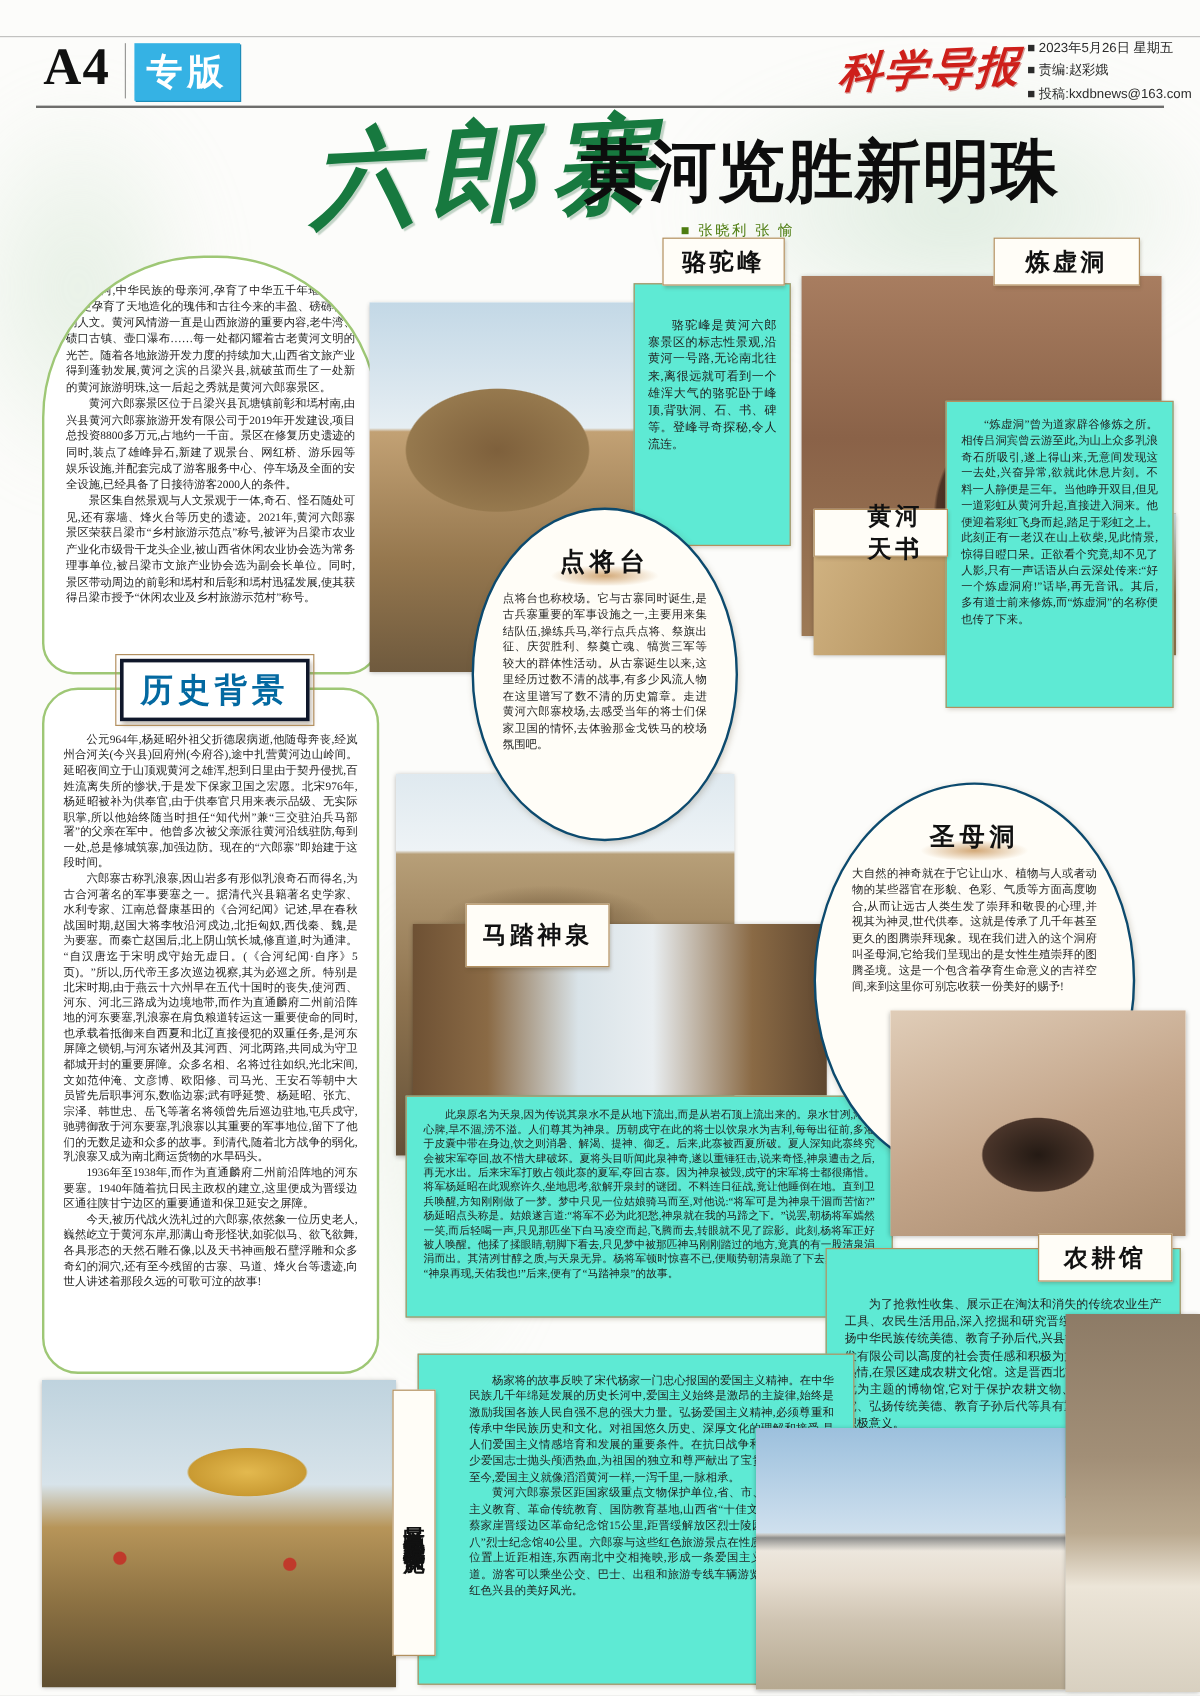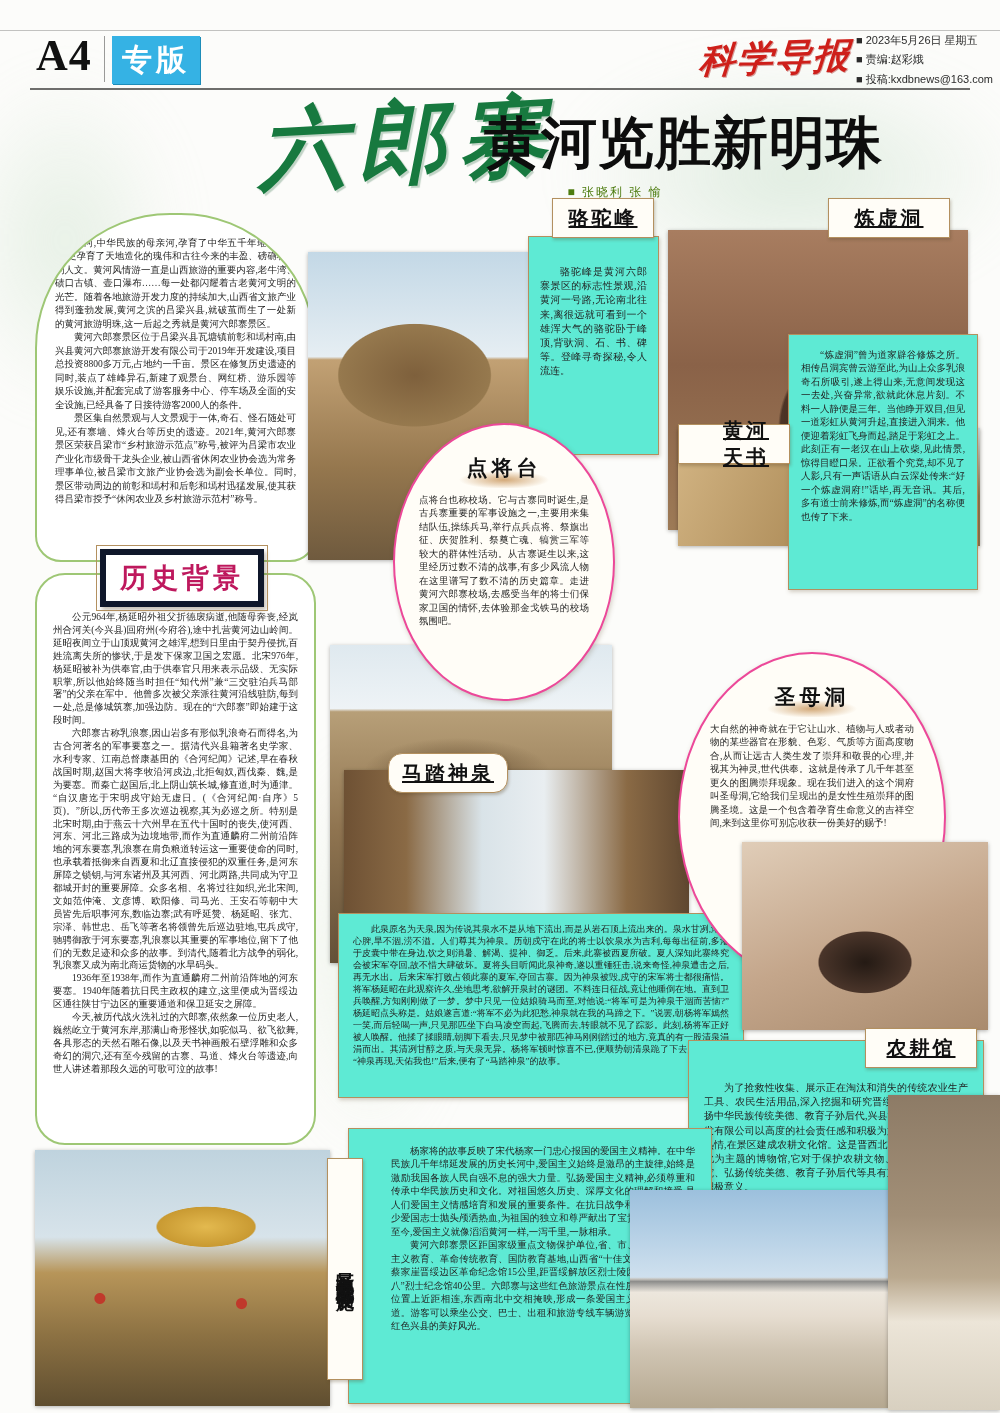--- a/index.html
+++ b/index.html
@@ -32,30 +32,30 @@
   .bt{font-size:9.5px;line-height:1.42;text-align:justify;color:#1f1f1f;}
   .bt p{margin:0;text-indent:2em;}
   
   .green-box{position:absolute;border:2px solid #9ec775;background:rgba(255,255,255,.94);
     box-sizing:border-box;overflow:hidden;}
   .panel{position:absolute;background:#5eead4;border:1px solid #b3905f;box-sizing:border-box;
     box-shadow:1px 2px 4px rgba(90,70,40,.25);overflow:hidden;}
   .label-box{position:absolute;background:#fffdf7;border:1px solid #b3905f;box-sizing:border-box;
     display:flex;align-items:center;justify-content:center;
     font:bold 20px "Liberation Sans","DejaVu Sans",sans-serif;color:#111;letter-spacing:3px;
-    box-shadow:1px 2px 3px rgba(90,70,40,.3);z-index:6;text-decoration:underline;}
-  .bubble{position:absolute;background:#fffdf7;border:2px solid #ec4899;border-radius:50%;
+    box-shadow:1px 2px 3px rgba(90,70,40,.3);z-index:6;}
+  .bubble{position:absolute;background:#fffdf7;border:2px solid #0c4a6e;border-radius:50%;
     box-sizing:border-box;overflow:hidden;box-shadow:1px 2px 5px rgba(90,70,40,.25);}
   .bubble-title{display:block;margin:26px auto 6px;text-align:center;width:120px;padding:3px 0 6px;
     font:bold 21px "Liberation Sans",sans-serif;letter-spacing:4px;color:#111;
     background:radial-gradient(ellipse 60px 12px at 50% 78%, #d3a978 0%, rgba(211,169,120,0) 75%);}
   .hist-title{position:absolute;left:100px;top:549px;width:152px;height:46px;background:#fff;
-    border:6px solid #0f172a;outline:1px solid #b3905f;outline-offset:3px;z-index:6;
+    border:3px solid #0f172a;outline:1px solid #b3905f;outline-offset:3px;z-index:6;
     display:flex;align-items:center;justify-content:center;
-    font:bold 27px "Liberation Sans",sans-serif;letter-spacing:4px;color:#be185d;
+    font:bold 27px "Liberation Sans",sans-serif;letter-spacing:4px;color:#0369a1;
     box-shadow:2px 3px 4px rgba(90,70,40,.35);}
   .vtitle{position:absolute;left:327px;top:1158px;width:36px;height:222px;background:#fffdf7;
     border:1px solid #b3905f;box-sizing:border-box;z-index:6;display:flex;align-items:center;justify-content:center;
     writing-mode:vertical-rl;text-orientation:upright;
     font:bold 18px "Liberation Sans",sans-serif;letter-spacing:2px;color:#111;
     box-shadow:1px 2px 3px rgba(90,70,40,.3);}
   .photo{position:absolute;box-shadow:0 1px 4px rgba(0,0,0,.3);}
   
   #ph-camel{background:
     radial-gradient(ellipse 62% 30% at 48% 40%, #7e603c 0%, #96794e 55%, rgba(150,121,78,0) 56%),
@@ -147,21 +147,21 @@
   <div class="photo" id="ph-tianshu" style="left:678px;top:428px;width:302px;height:118px;"></div>
   <div class="label-box" style="left:678px;top:424px;width:112px;height:40px;padding-left:44px;">黄河天书</div>
 
   <div class="bubble" style="left:678px;top:652px;width:268px;height:330px;z-index:2;">
     <span class="bubble-title">圣母洞</span>
     <div class="bt" style="padding:0 30px 12px;">大自然的神奇就在于它让山水、植物与人或者动物的某些器官在形貌、色彩、气质等方面高度吻合,从而让远古人类生发了崇拜和敬畏的心理,并视其为神灵,世代供奉。这就是传承了几千年甚至更久的图腾崇拜现象。现在我们进入的这个洞府叫圣母洞,它给我们呈现出的是女性生殖崇拜的图腾圣境。这是一个包含着孕育生命意义的吉祥空间,来到这里你可别忘收获一份美好的赐予!</div>
   </div>
   <div class="photo" id="ph-shengmu" style="left:742px;top:842px;width:246px;height:188px;z-index:3;"></div>
 
   <div class="photo" id="ph-quan" style="left:344px;top:770px;width:345px;height:143px;"></div>
-  <div class="label-box" style="left:388px;top:753px;width:120px;height:40px;border-radius:14px;">马踏神泉</div>
+  <div class="label-box" style="left:388px;top:753px;width:120px;height:53px;">马踏神泉</div>
   <div class="panel bt" style="left:338px;top:913px;width:406px;height:185px;padding:10px 14px;font-size:9px;line-height:1.33;">
     <p>此泉原名为天泉,因为传说其泉水不是从地下流出,而是从岩石顶上流出来的。泉水甘冽,沁人心脾,旱不涸,涝不溢。人们尊其为神泉。历朝戍守在此的将士以饮泉水为吉利,每每出征前,多灌于皮囊中带在身边,饮之则消暑、解渴、提神、御乏。后来,此寨被西夏所破。夏人深知此寨终究会被宋军夺回,故不惜大肆破坏。夏将头目听闻此泉神奇,遂以重锤狂击,说来奇怪,神泉遭击之后,再无水出。后来宋军打败占领此寨的夏军,夺回古寨。因为神泉被毁,戍守的宋军将士都很痛惜。将军杨延昭在此观察许久,坐地思考,欲解开泉封的谜团。不料连日征战,竟让他睡倒在地。直到卫兵唤醒,方知刚刚做了一梦。梦中只见一位姑娘骑马而至,对他说:“将军可是为神泉干涸而苦恼?”杨延昭点头称是。姑娘遂言道:“将军不必为此犯愁,神泉就在我的马蹄之下。”说罢,朝杨将军嫣然一笑,而后轻喝一声,只见那匹坐下白马凌空而起,飞腾而去,转眼就不见了踪影。此刻,杨将军正好被人唤醒。他揉了揉眼睛,朝脚下看去,只见梦中被那匹神马刚刚踏过的地方,竟真的有一股清泉涓涓而出。其清冽甘醇之质,与天泉无异。杨将军顿时惊喜不已,便顺势朝清泉跪了下去,朗声说道:“神泉再现,天佑我也!”后来,便有了“马踏神泉”的故事。</p>
   </div>
 
   <div class="panel bt" style="left:688px;top:1040px;width:296px;height:208px;padding:40px 15px 10px;font-size:10px;">
     <p>为了抢救性收集、展示正在淘汰和消失的传统农业生产工具、农民生活用品,深入挖掘和研究晋绥农耕文化,努力弘扬中华民族传统美德、教育子孙后代,兴县黄河六郎寨旅游开发有限公司以高度的社会责任感和积极为文化建设作贡献的热情,在景区建成农耕文化馆。这是晋西北首家以晋绥农耕文化为主题的博物馆,它对于保护农耕文物、促进农耕文化研究、弘扬传统美德、教育子孙后代等具有重要的社会价值和积极意义。</p>
   </div>
   <div class="label-box" style="left:865px;top:1028px;width:112px;height:40px;">农耕馆</div>
 
   <div class="photo" id="ph-gate" style="left:35px;top:1150px;width:295px;height:256px;"></div>

